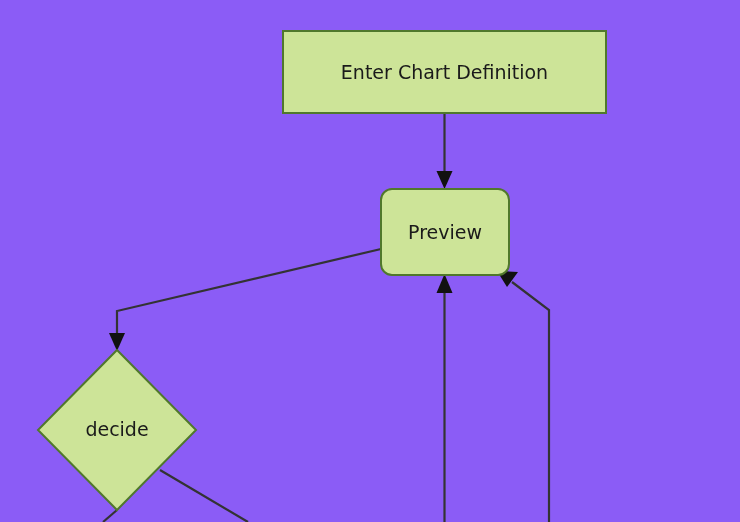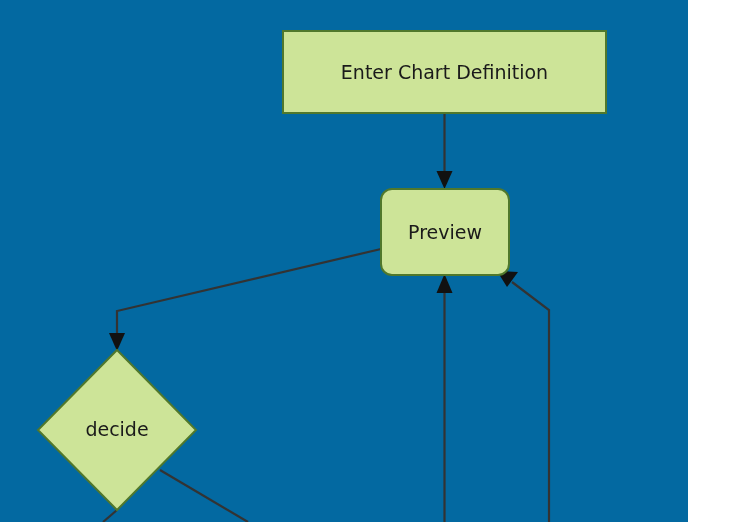--- a/index.html
+++ b/index.html
@@ -5,23 +5,23 @@
   html, body {
     margin: 0;
     padding: 0;
     background: #ffffff;
   }
   body {
     font-family: "DejaVu Sans", sans-serif;
   }
   #canvas {
     position: relative;
-    width: 688px;
+    width: 740px;
     height: 522px;
-    background: #0369a1;
+    background: #8b5cf6;
     overflow: hidden;
   }
   #flow-svg {
     position: absolute;
     top: 0;
     left: 0;
     width: 740px;
     height: 522px;
     display: block;
   }

